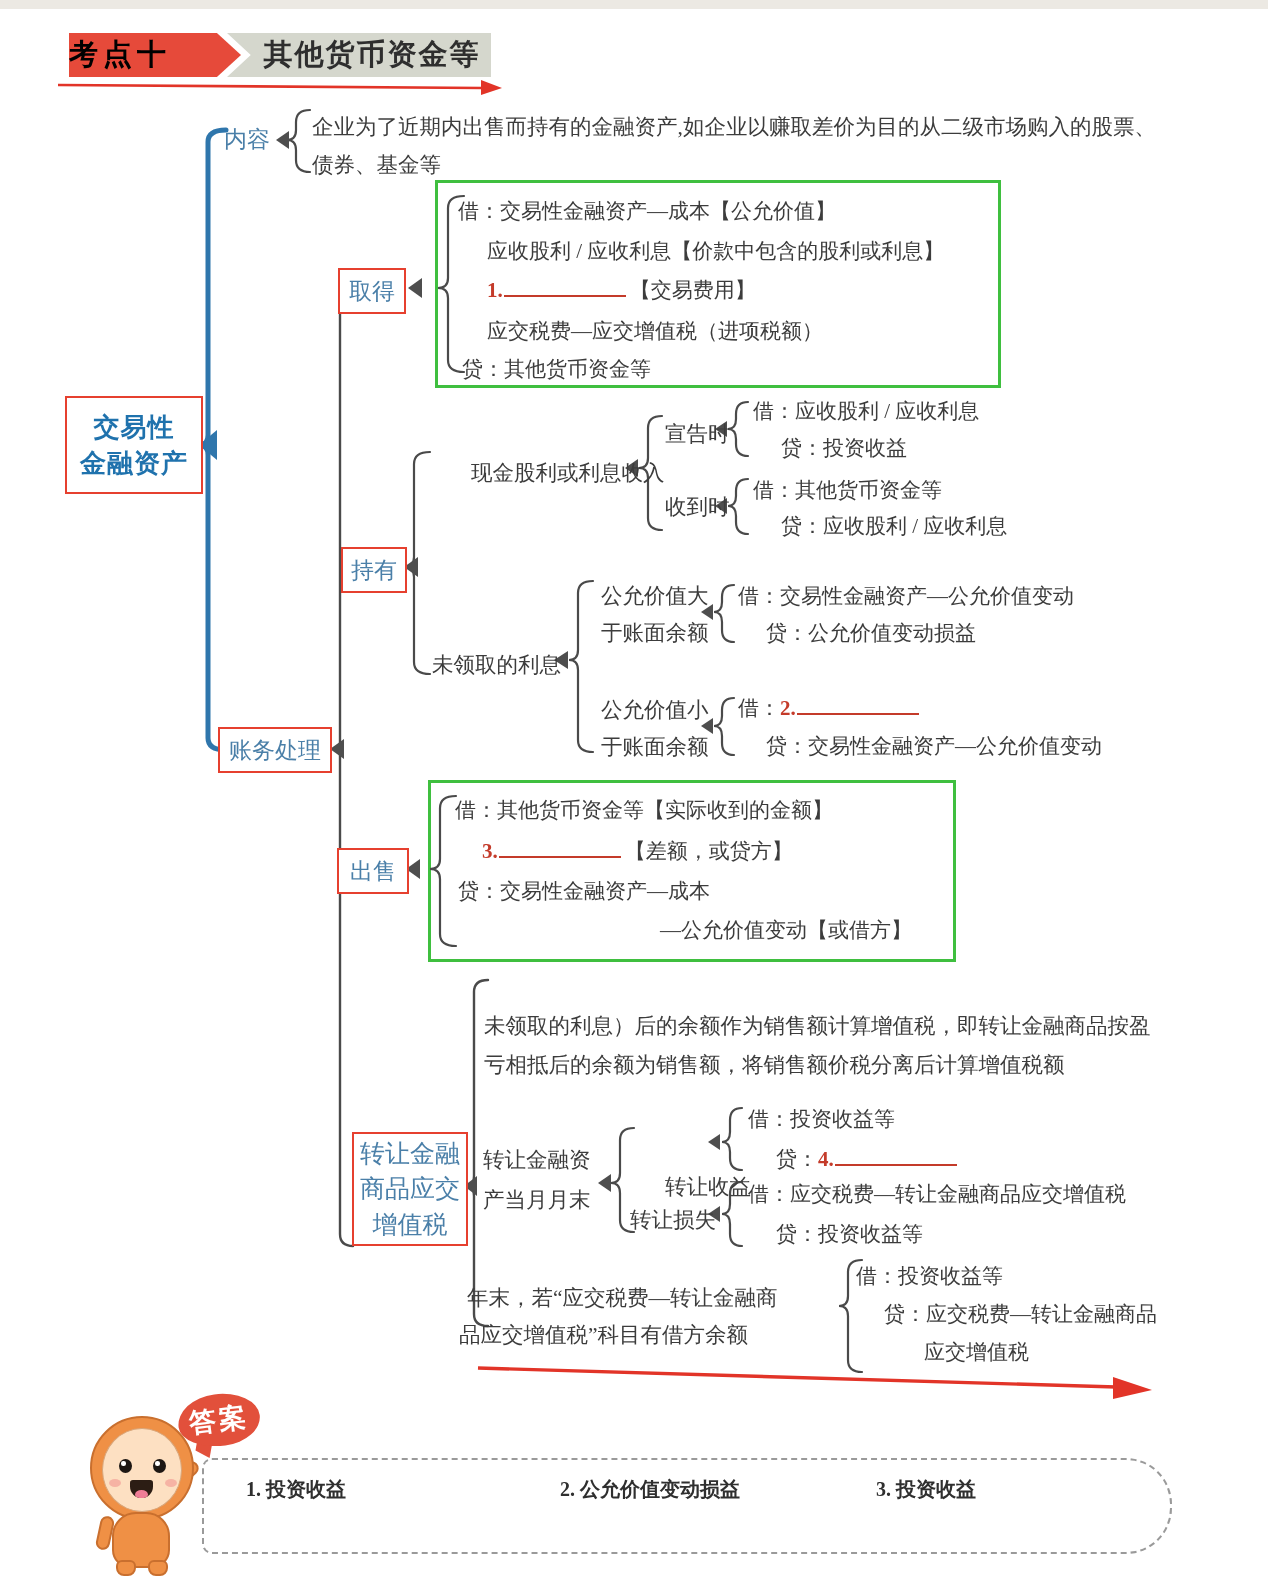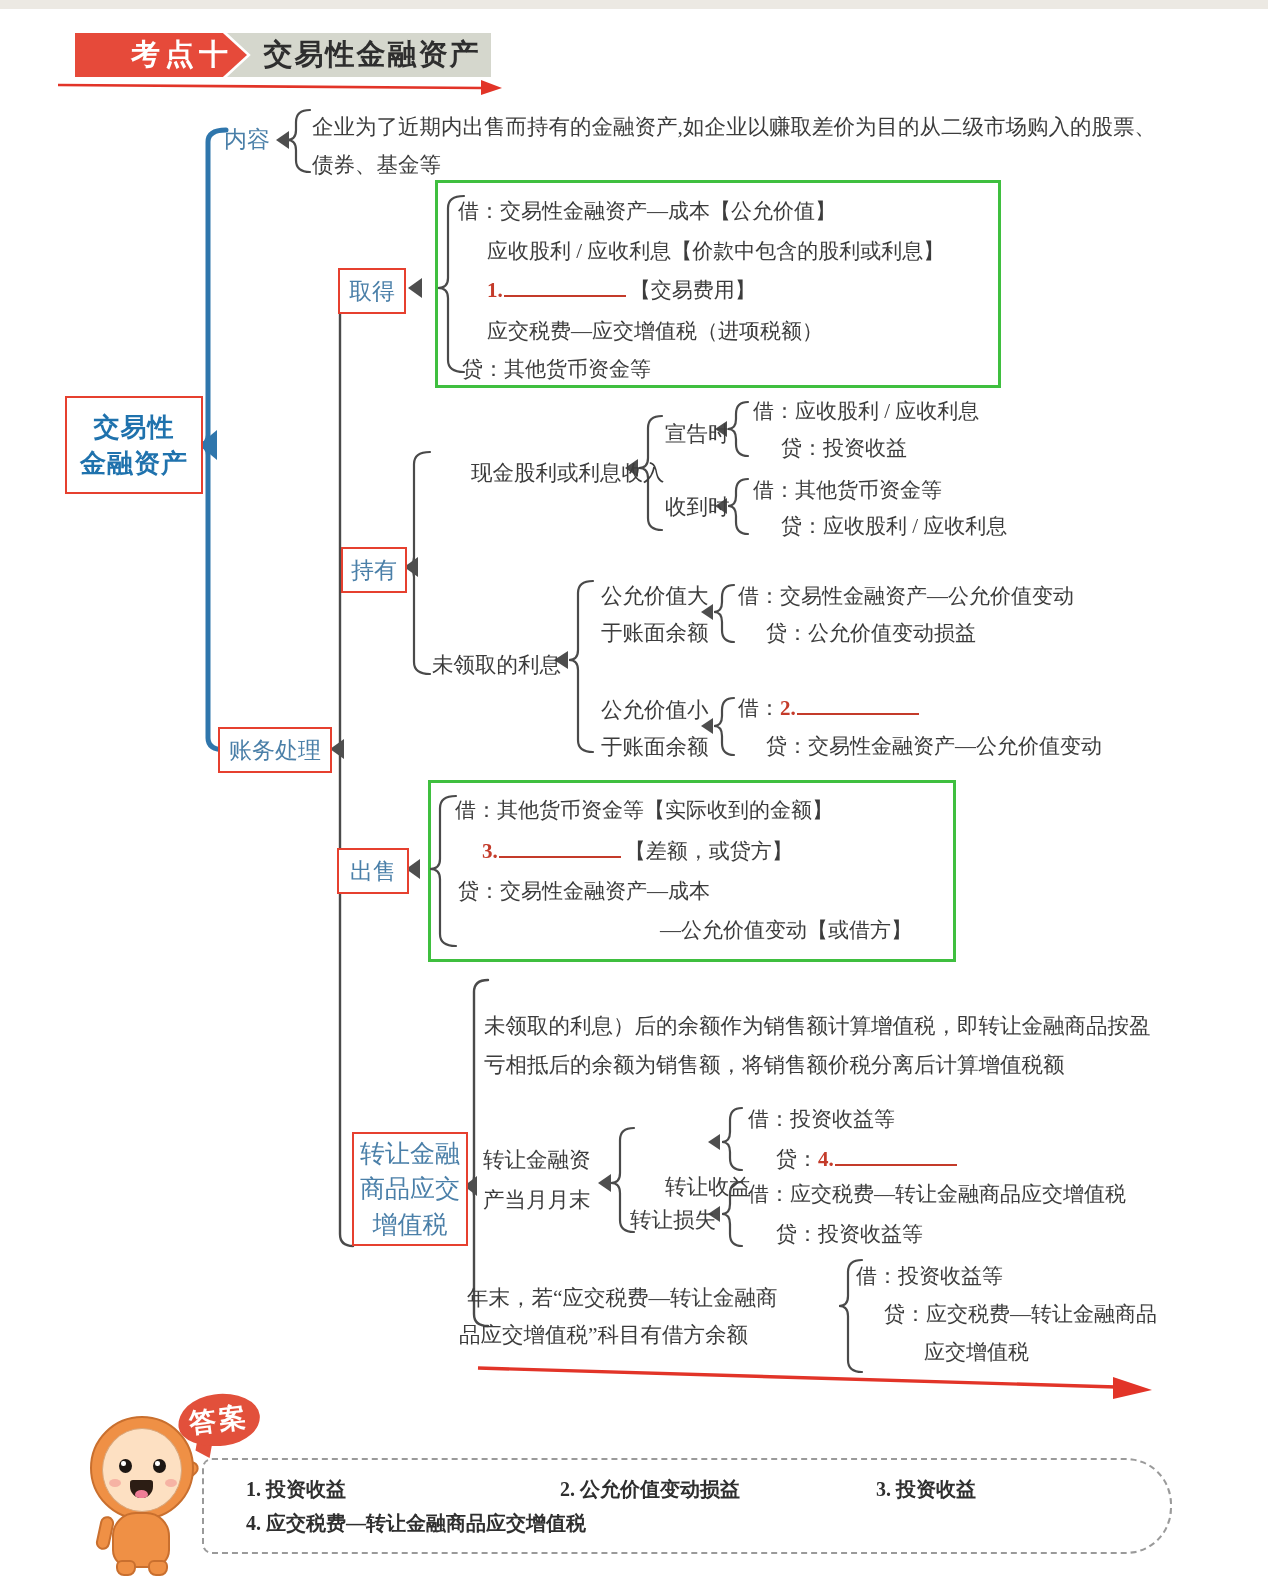--- a/index.html
+++ b/index.html
@@ -1,23 +1,23 @@
 <!DOCTYPE html>
 <html><head>
 <meta charset="utf-8">
 <style>
   html,body{margin:0;padding:0;background:#ffffff;}
   .canvas{position:relative;width:1268px;height:1585px;background:#ffffff;overflow:hidden;
           font-family:"Liberation Sans",sans-serif;}
   .top-strip{position:absolute;left:0;top:0;width:1268px;height:9px;background:#ece9e3;}
   
-  .badge{position:absolute;left:75px;top:33px;width:172px;height:44px;background:#e64a3a;
+  .badge{position:absolute;left:69px;top:33px;width:172px;height:44px;background:#e64a3a;
          clip-path:polygon(0 0,86% 0,100% 50%,86% 100%,0 100%);
-         color:#ffffff;font-weight:bold;font-size:29px;letter-spacing:5px;
-         display:flex;align-items:center;justify-content:flex-end;padding-right:14px;box-sizing:border-box;z-index:3;}
+         color:#000000;font-weight:bold;font-size:29px;letter-spacing:5px;
+         display:flex;align-items:center;justify-content:flex-start;padding-right:14px;box-sizing:border-box;z-index:3;}
   .banner{position:absolute;left:227px;top:33px;width:264px;height:44px;background:#d5d7cd;
           clip-path:polygon(0 0,100% 0,100% 100%,0 100%,9% 50%);
           color:#2e2e2e;font-weight:bold;font-size:29px;letter-spacing:2px;
           display:flex;align-items:center;justify-content:center;padding-left:26px;box-sizing:border-box;z-index:2;}
   
   .rbox{position:absolute;border:2.5px solid #e6402f;background:#fff;color:#4a7fa8;
         font-size:23px;display:flex;flex-direction:column;align-items:center;justify-content:center;
         text-align:center;z-index:4;line-height:1.42;}
   .rootbox{font-size:26px;font-weight:bold;color:#1f72ad;line-height:1.4;letter-spacing:1px;}
   .bluelabel{position:absolute;color:#4a7fa8;font-size:23px;z-index:4;white-space:nowrap;}
@@ -101,21 +101,21 @@
       <polygon points="477,1176 477,1196 464,1186" fill="#4e4e4e"></polygon>
       <polygon points="611,1174 611,1192 598,1183" fill="#4e4e4e"></polygon>
       <polygon points="720,1134 720,1150 708,1142" fill="#4e4e4e"></polygon>
       <polygon points="720,1206 720,1222 708,1214" fill="#4e4e4e"></polygon>
     </svg>
 
   <div class="badge">
     <span>考点十</span>
   </div>
   <div class="banner">
-    <span>交易性金融资产</span>
+    <span>其他货币资金等</span>
   </div>
 
   <div class="rbox rootbox" style="left:65px;top:396px;width:134px;height:94px;">
     <span>交易性</span>
     <span>金融资产</span>
   </div>
 
   <div class="bluelabel" style="left:224px;top:124px;">内容</div>
   <div class="t t2" style="left:312px;top:112px;">企业为了近期内出售而持有的金融资产,如企业以赚取差价为目的从二级市场购入的股票、</div>
   <div class="t t2" style="left:312px;top:150px;">债券、基金等</div>
@@ -196,21 +196,20 @@
   <div class="t" style="left:924px;top:1338px;">应交增值税</div>
 
   <div class="ansbox"></div>
   <div class="bubble-tail"></div>
   <div class="bubble">
     <span>答案</span>
   </div>
   <div class="ans" style="left:246px;top:1476px;">1. 投资收益</div>
   <div class="ans" style="left:560px;top:1476px;">2. 公允价值变动损益</div>
   <div class="ans" style="left:876px;top:1476px;">3. 投资收益</div>
-  <div class="ans" style="left:246px;top:1510px;">4. 应交税费—转让金融商品应交增值税</div>
 
   <div class="mascot">
     <div class="m armR"></div>
     <div class="m hood"></div>
     <div class="m face">
       <div class="eye" style="position:absolute;left:16px;top:30px;">
           <div class="glint"></div>
         </div>
       <div class="eye" style="position:absolute;left:50px;top:30px;">
           <div class="glint"></div>

